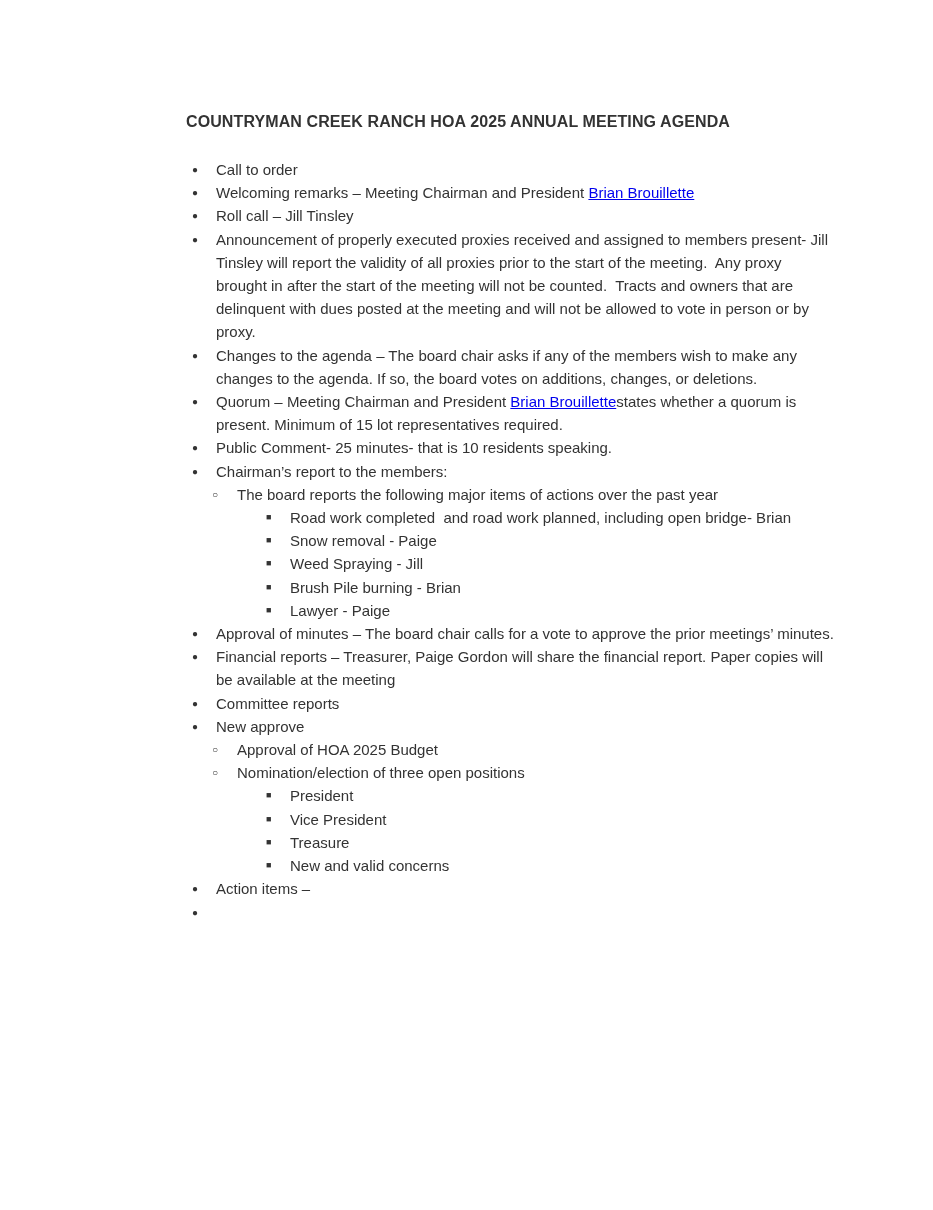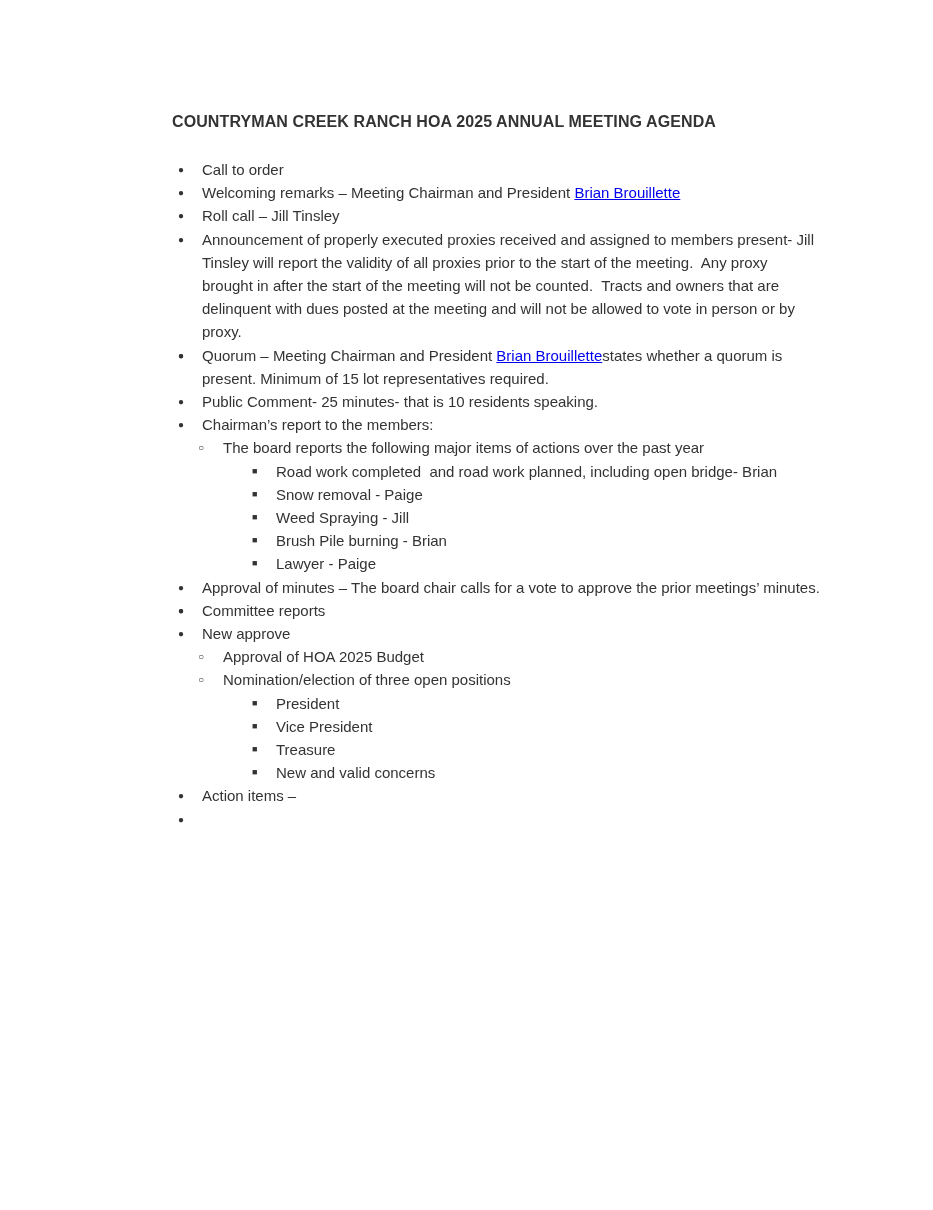--- a/index.html
+++ b/index.html
@@ -9,21 +9,21 @@
   }
   .page {
     position: relative;
     width: 933px;
     height: 1210px;
     background: #ffffff;
     overflow: hidden;
   }
   .doc {
     position: absolute;
-    left: 172px;
+    left: 186px;
     top: 112px;
     width: 648px;
     color: var(--text-color, #333333);
   }
   .doc-title {
     font-size: 16px;
     font-weight: 700;
     line-height: 20px;
     margin-bottom: 26px;
     white-space: nowrap;
@@ -61,32 +61,32 @@
 <body>
 
 <div class="page">
   <div class="doc">
     <div class="doc-title">COUNTRYMAN CREEK RANCH HOA 2025 ANNUAL MEETING AGENDA</div>
     <div class="agenda-list">
         <div class="item level1"><span class="marker">●</span><span class="content"><b>Call to order</b></span></div>
         <div class="item level1"><span class="marker">●</span><span class="content"><b>Welcoming remarks – </b><span>Meeting Chairman and President </span><a class="link" href="#">Brian Brouillette</a></span></div>
         <div class="item level1"><span class="marker">●</span><span class="content"><b>Roll call – </b><span>Jill Tinsley</span></span></div>
         <div class="item level1"><span class="marker">●</span><span class="content"><b>Announcement of properly executed proxies received and assigned to members present-</b><span> Jill Tinsley will report the validity of all proxies prior to the start of the meeting.  Any proxy brought in after the start of the meeting will not be counted.  Tracts and owners that are delinquent with dues posted at the meeting and will not be allowed to vote in person or by proxy.</span></span></div>
-        <div class="item level1"><span class="marker">●</span></div>
+        <div class="item level1"><span class="marker">●</span><span class="content"><span>Changes to the agenda – The board chair asks if any of the members wish to make any changes to the agenda. If so, the board votes on additions, changes, or deletions.</span></span></div>
         <div class="item level1"><span class="marker">●</span><span class="content"><b>Quorum – </b><span>Meeting Chairman and President </span><a class="link" href="#">Brian Brouillette</a><span>states whether a quorum is present. Minimum of 15 lot representatives required.</span></span></div>
         <div class="item level1"><span class="marker">●</span><span class="content"><b>Public Comment-</b><span> 25 minutes- that is 10 residents speaking.</span></span></div>
         <div class="item level1"><span class="marker">●</span><span class="content"><b>Chairman’s report to the members:</b></span></div>
         <div class="item level2"><span class="marker">○</span><span class="content"><span>The board reports the following major items of actions over the past year</span></span></div>
         <div class="item level3"><span class="marker">■</span><span class="content"><span>Road work completed  and road work planned, including open bridge- Brian</span></span></div>
         <div class="item level3"><span class="marker">■</span><span class="content"><span>Snow removal - Paige</span></span></div>
         <div class="item level3"><span class="marker">■</span><span class="content"><span>Weed Spraying - Jill</span></span></div>
         <div class="item level3"><span class="marker">■</span><span class="content"><span>Brush Pile burning - Brian</span></span></div>
         <div class="item level3"><span class="marker">■</span><span class="content"><span>Lawyer - Paige</span></span></div>
         <div class="item level1"><span class="marker">●</span><span class="content"><b>Approval of minutes – </b><span>The board chair calls for a vote to approve the prior meetings’ minutes.</span></span></div>
-        <div class="item level1"><span class="marker">●</span></div>
+        <div class="item level1"><span class="marker">●</span><span class="content"><b>Financial reports – </b><span>Treasurer, Paige Gordon will share the financial report. Paper copies will be available at the meeting</span></span></div>
         <div class="item level1"><span class="marker">●</span><span class="content"><b>Committee reports</b></span></div>
         <div class="item level1"><span class="marker">●</span><span class="content"><b>New approve</b></span></div>
         <div class="item level2"><span class="marker">○</span><span class="content"><span>Approval of HOA 2025 Budget</span></span></div>
         <div class="item level2"><span class="marker">○</span><span class="content"><span>Nomination/election of three open positions</span></span></div>
         <div class="item level3"><span class="marker">■</span><span class="content"><span>President</span></span></div>
         <div class="item level3"><span class="marker">■</span><span class="content"><span>Vice President</span></span></div>
         <div class="item level3"><span class="marker">■</span><span class="content"><span>Treasure</span></span></div>
         <div class="item level3"><span class="marker">■</span><span class="content"><span>New and valid concerns</span></span></div>
         <div class="item level1"><span class="marker">●</span><span class="content"><b>Action items –</b></span></div>
         <div class="item level1"><span class="marker">●</span></div>

